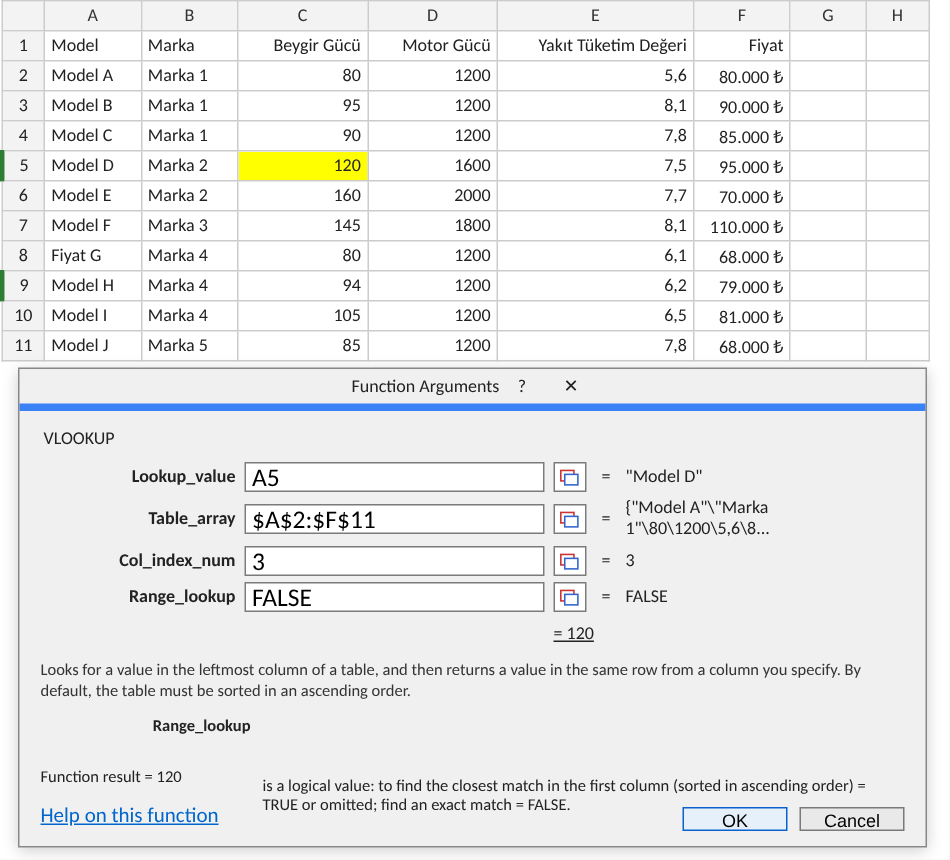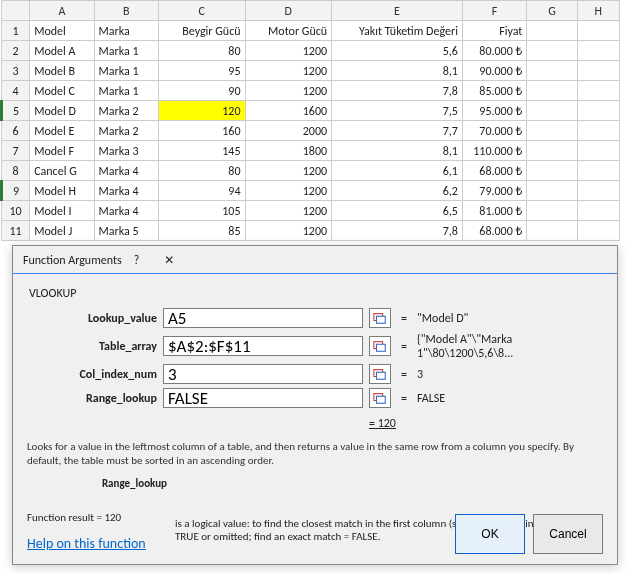--- a/index.html
+++ b/index.html
@@ -61,24 +61,24 @@
     height: 320px;
     background: #f0f0f0;
     border: 1px solid #888;
     box-shadow: 0 2px 10px rgba(0,0,0,.2);
     font-size: 12px;
     color: #222;
   }
   .dlg-title {
     display: flex;
     align-items: center;
-    justify-content: flex-start;
+    justify-content: center;
     height: 28px;
     padding: 0 10px;
-    border-bottom: 1px solid #3b82f6;
+    border-bottom: 5px solid #3b82f6;
   }
   .dlg-close,.dlg-help {
     width: 30px; height: 22px;
     display: inline-flex; align-items:center; justify-content:center;
     cursor: pointer;
   }
   .dlg-body { padding: 8px 14px 6px 14px; }
   .funcname { font-weight: normal; margin: 4px 0 8px 2px; }
   .argrow {
     display: flex;
@@ -110,21 +110,21 @@
   .argval { flex:1; color:#222; }
   .eq { margin:0 4px; }
   .resrow { margin-left: 342px; margin-top:8px;text-decoration:underline; }
   .desc { margin-top:10px; font-size:11px; color:#333; line-height:1.3; }
   .argdesc { display:flex; gap:8px; margin-top:8px; font-size:11px; }
   .argdesc .l { width:140px; text-align:right; font-weight:bold; }
   .argdesc .r { flex:1;margin-top:40px; }
   .helplink { font-size:14px; color:#0066cc; text-decoration:underline; cursor:pointer; position:absolute; bottom:12px; left:14px; }
   .formres-row { position:absolute; bottom:40px; left:14px; font-size:11px; }
   .btn {
-    min-width:70px; height:40px;
+    min-width:70px; height:16px;
     border:1px solid #7a7a7a; background:#e9e9e9;
     cursor:pointer; font-size:12px;
   }
   .btn.primary { border:1px solid #0b61ce; background:#e6f0fb; }
   .dlg-actions { position:absolute; right:14px; bottom:10px; display:flex; gap:8px;}
   
   .wm {
     position:absolute;
     top:290px; left:90px;
     font-size:44px; font-weight:bold;
@@ -245,21 +245,21 @@
         <td>Marka 3</td>
         <td class="right">145</td>
         <td class="right">1800</td>
         <td class="right">8,1</td>
         <td class="right">110.000 ₺</td>
         <td></td>
         <td></td>
       </tr>
       <tr>
         <td class="rowhdr">8</td>
-        <td>Cancel G</td>
+        <td>Fiyat G</td>
         <td>Marka 4</td>
         <td class="right">80</td>
         <td class="right">1200</td>
         <td class="right">6,1</td>
         <td class="right">68.000 ₺</td>
         <td></td>
         <td></td>
       </tr>
       <tr>
         <td class="rowhdr sel">9</td>

